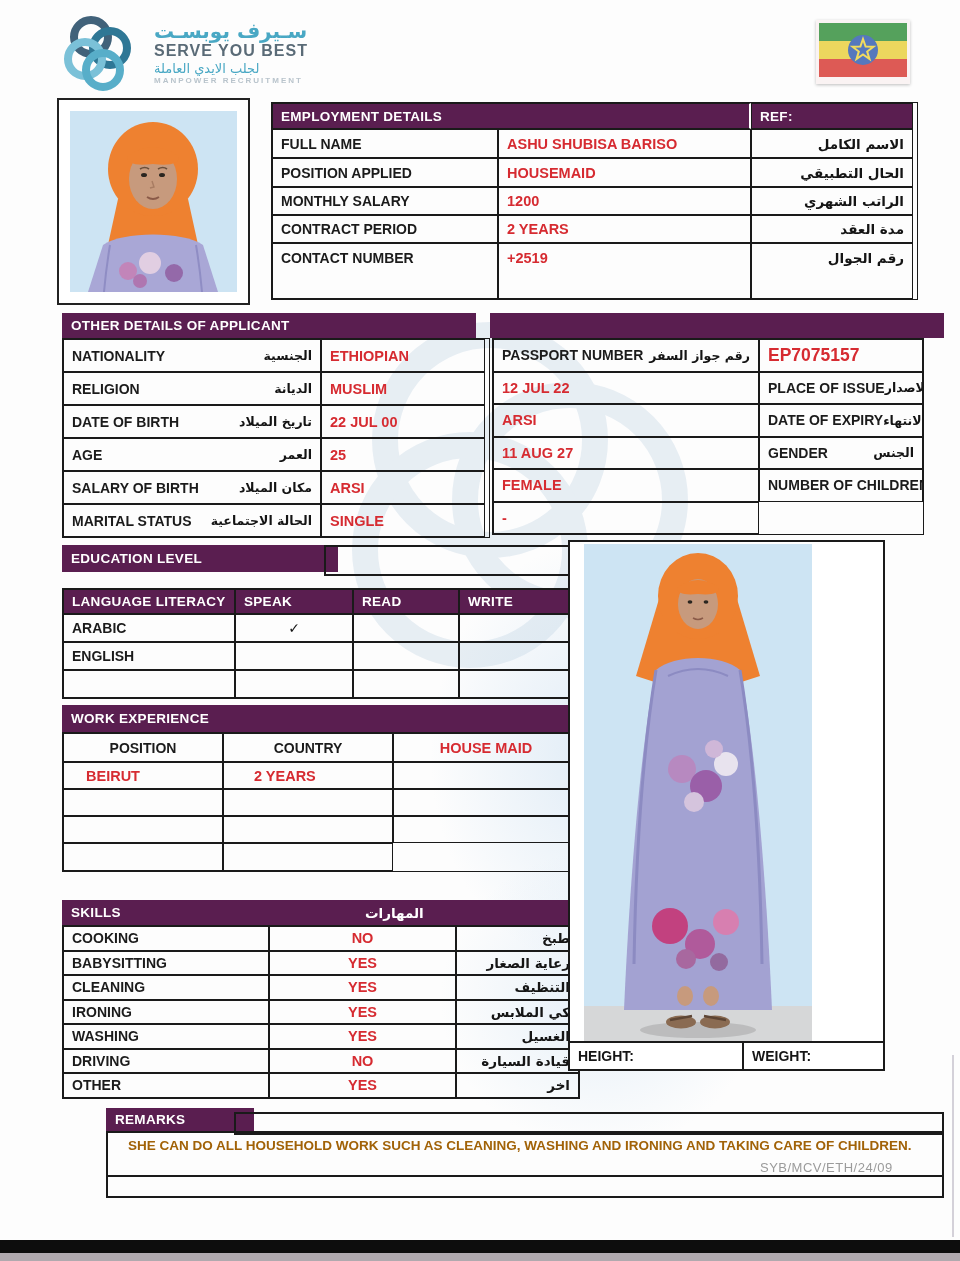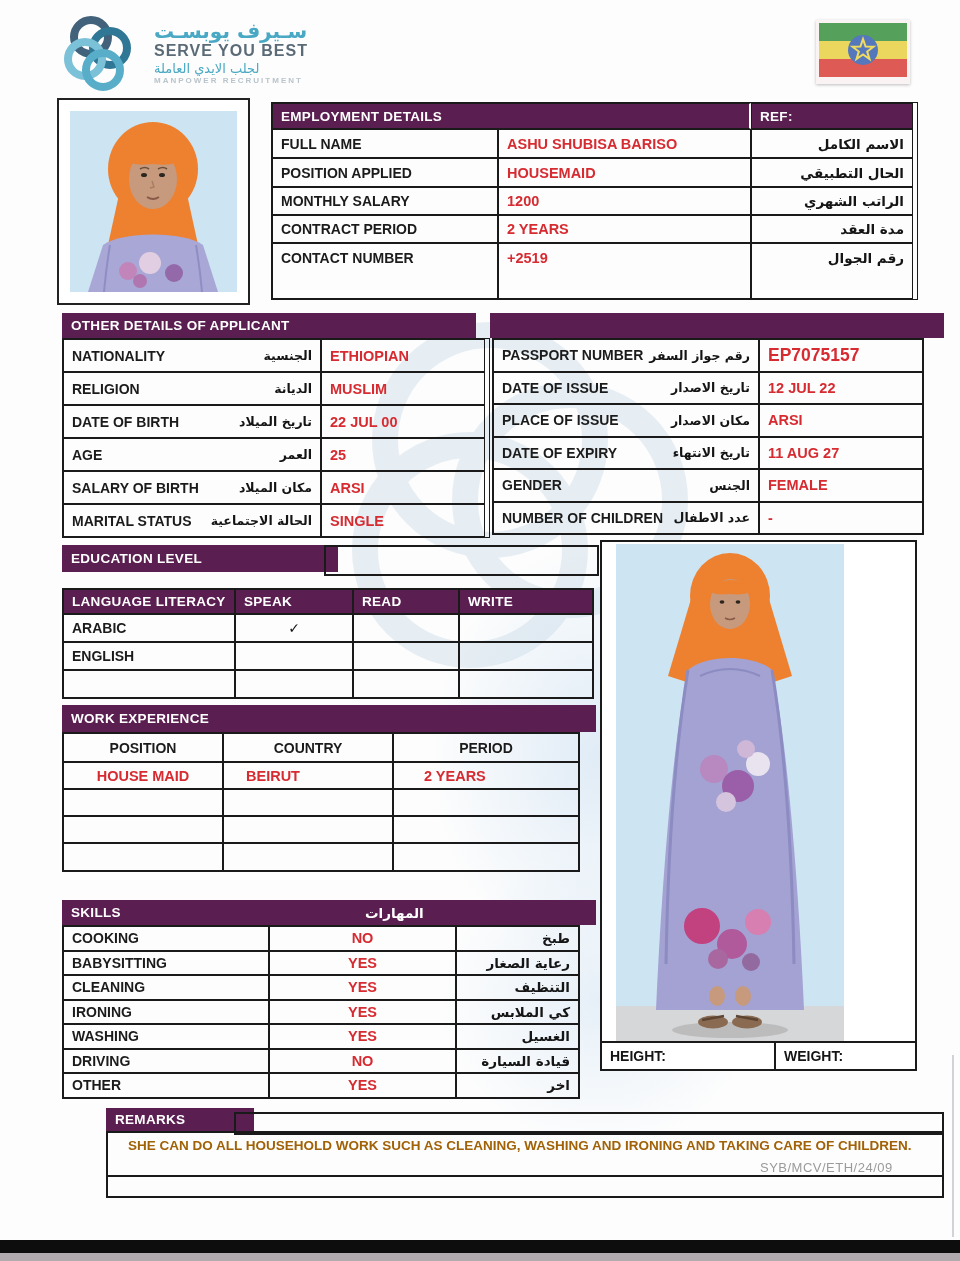--- a/index.html
+++ b/index.html
@@ -30,21 +30,21 @@
   .big{font-size:17.5px;}
   .arc{direction:rtl;font-family:"DejaVu Sans",sans-serif;font-weight:700;font-size:13.5px;justify-content:flex-start;}
   .pair{justify-content:space-between;}
   .ar2{direction:rtl;font-family:"DejaVu Sans",sans-serif;font-weight:700;font-size:12.5px;color:#141414;}
   .cc{justify-content:center;}
   .topv{align-items:flex-start;padding-top:6px;}
   .bbox{position:absolute;border:2px solid #1a1a1a;background:#fff;}
   
   .portrait-box{left:57px;top:98px;width:189px;height:203px;border:2px solid #222;background:#fff;
                 display:flex;align-items:center;justify-content:center;}
-  .body-box{left:600px;top:540px;width:313px;height:527px;border:2px solid #1a1a1a;background:#fff;
+  .body-box{left:568px;top:540px;width:313px;height:527px;border:2px solid #1a1a1a;background:#fff;
             display:flex;flex-direction:column;}
   .body-photo-area{flex:1;position:relative;background:#fff;}
   .hw-row{height:26px;border-top:2px solid #1a1a1a;display:flex;}
   .hw-cell{display:flex;align-items:center;font-weight:700;font-size:14px;padding:0 8px;}
   .hw-c1{width:156px;border-right:2px solid #1a1a1a;}
   
   .remarks-text{color:#a16207;font-weight:700;font-size:13.5px;line-height:1.6;padding:2px 20px;
                 white-space:normal;}
   .refcode{position:absolute;left:760px;top:1160px;color:#9b9b9b;font-size:13px;letter-spacing:.5px;}
   .bottom-bar{left:0;top:1240px;width:960px;height:13px;background:#0d0d0d;}
@@ -175,24 +175,20 @@
       </div>
     <div class="c val">SINGLE</div>
   </div>
 
   <div class="tgrid" style="left:492px;top:338px;width:430px;grid-template-columns:266px 164px;grid-template-rows:repeat(6,32.5px);">
     <div class="c lbl pair">
         <span>PASSPORT NUMBER</span>
         <span class="ar2">رقم جواز السفر</span>
       </div>
     <div class="c val big">EP7075157</div>
-    <div class="c lbl pair">
-        <span>DATE OF ISSUE</span>
-        <span class="ar2">تاريخ الاصدار</span>
-      </div>
     <div class="c val">12 JUL 22</div>
     <div class="c lbl pair">
         <span>PLACE OF ISSUE</span>
         <span class="ar2">مكان الاصدار</span>
       </div>
     <div class="c val">ARSI</div>
     <div class="c lbl pair">
         <span>DATE OF EXPIRY</span>
         <span class="ar2">تاريخ الانتهاء</span>
       </div>
@@ -232,21 +228,20 @@
     <div class="c cc"></div>
     <div class="c cc"></div>
     <div class="c cc"></div>
   </div>
 
   <div class="ptab" style="left:62px;top:705px;width:258px;height:27px;">WORK EXPERIENCE</div>
   <div class="ptab" style="left:326px;top:705px;width:252px;height:27px;"></div>
   <div class="tgrid" style="left:62px;top:732px;width:516px;grid-template-columns:160px 170px 186px;grid-template-rows:29px 27px 27px 27px 28px;">
     <div class="c lbl cc" style="font-weight:700;">POSITION</div>
     <div class="c lbl cc" style="font-weight:700;">COUNTRY</div>
-    <div class="c lbl cc" style="font-weight:700;">PERIOD</div>
 
     <div class="c val cc">HOUSE MAID</div>
     <div class="c val" style="padding-left:22px;">BEIRUT</div>
     <div class="c val" style="padding-left:30px;">2  YEARS</div>
 
     <div class="c"></div>
     <div class="c"></div>
     <div class="c"></div>
 
     <div class="c"></div>

